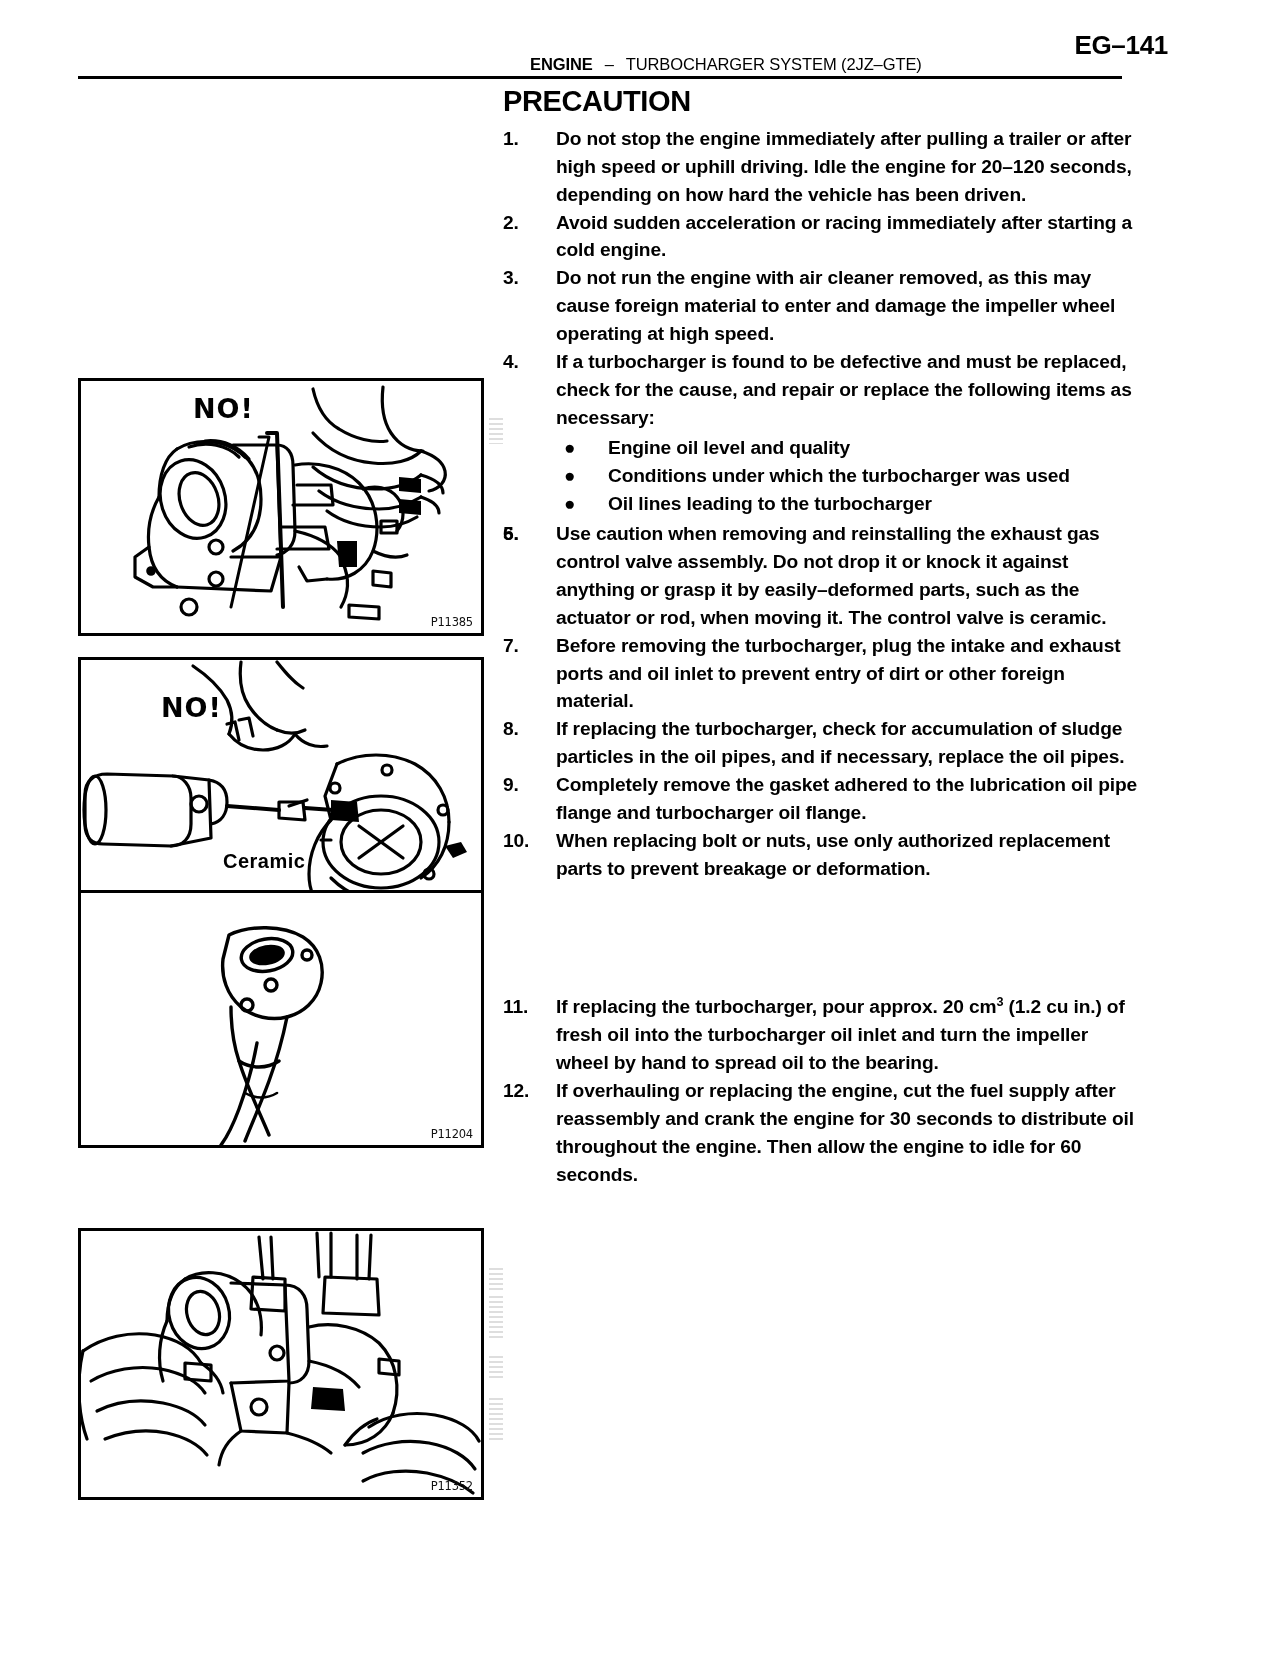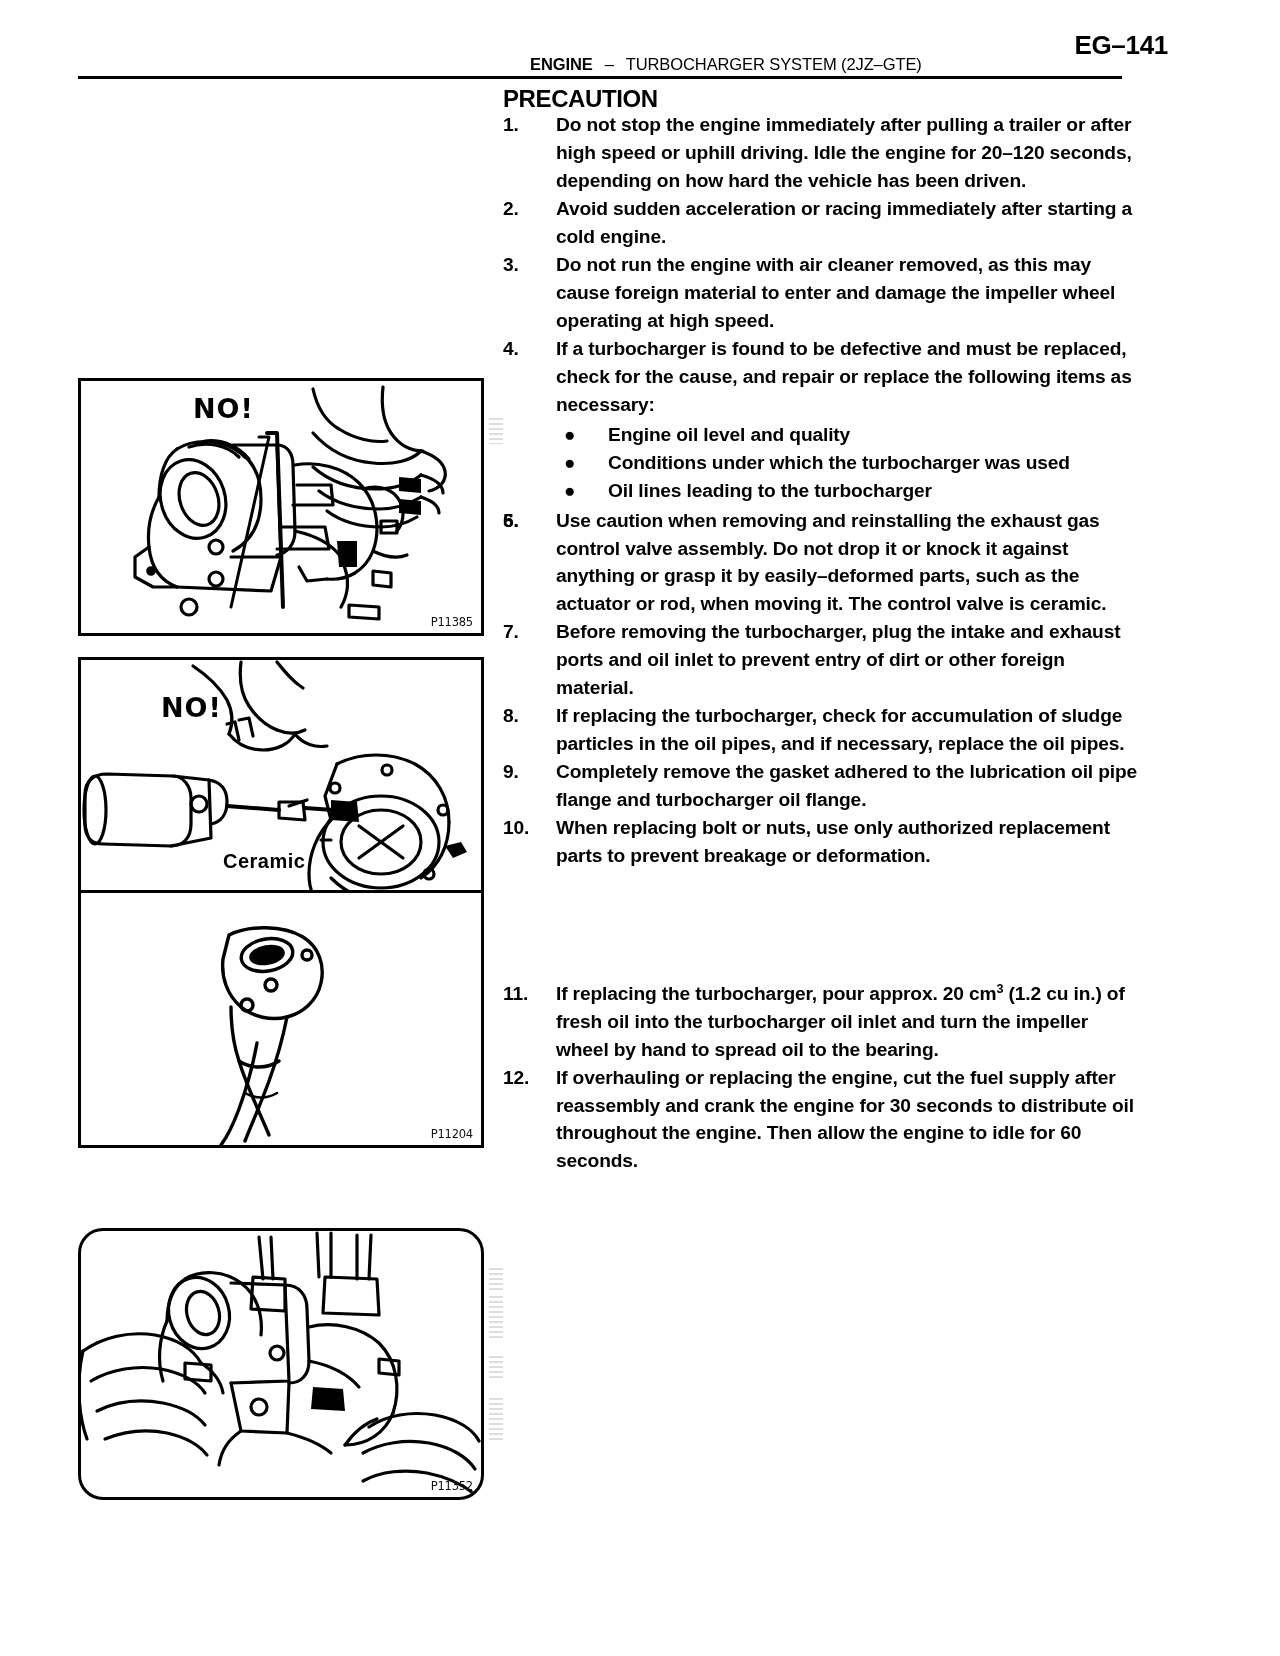--- a/index.html
+++ b/index.html
@@ -54,24 +54,25 @@
   }
 
   
   .content {
     position: absolute;
     left: 503px;
     top: 86px;
     width: 640px;
   }
   h1.section-title {
-    font-size: 24px;
+    font-size: 29px;
     font-weight: bold;
     letter-spacing: -0.4px;
     line-height: 1.06;
+    margin-bottom: 8px;
   }
   ol.precautions {
     list-style: none;
   }
   ol.precautions > li {
     position: relative;
     padding-left: 53px;
     font-size: 19.2px;
     font-weight: bold;
     line-height: 1.455;
@@ -115,21 +116,21 @@
     position: absolute;
     left: 78px;
     border: 3px solid #000;
     background: #fff;
     overflow: hidden;
     padding-left: 40px;
   }
   .fig1 { top: 378px;  width: 406px; height: 258px; }
   .fig2 { top: 657px;  width: 406px; height: 258px; }
   .fig3 { top: 890px;  width: 406px; height: 258px; }
-  .fig4 { top: 1228px; width: 406px; height: 272px; border-radius: 25px; }
+  .fig4 { top: 1228px; width: 406px; height: 272px; }
 
   .fig-no {
     position: absolute;
     font-size: 27px;
     font-weight: bold;
     letter-spacing: 1px;
     font-family: "DejaVu Sans", sans-serif;
   }
   .fig1 .fig-no { left: 112px; top: 12px; }
   .fig2 .fig-no { left: 80px;  top: 32px; }

